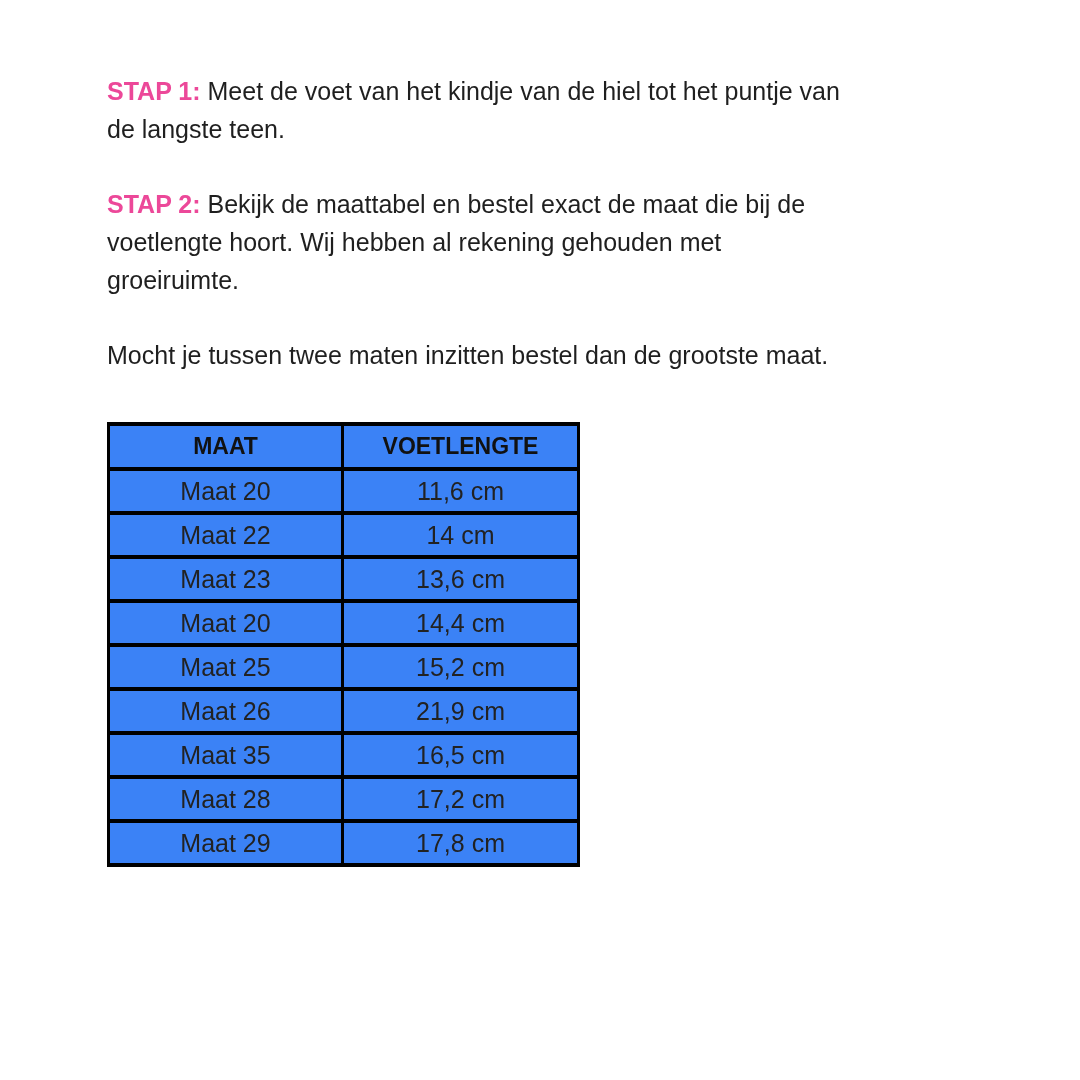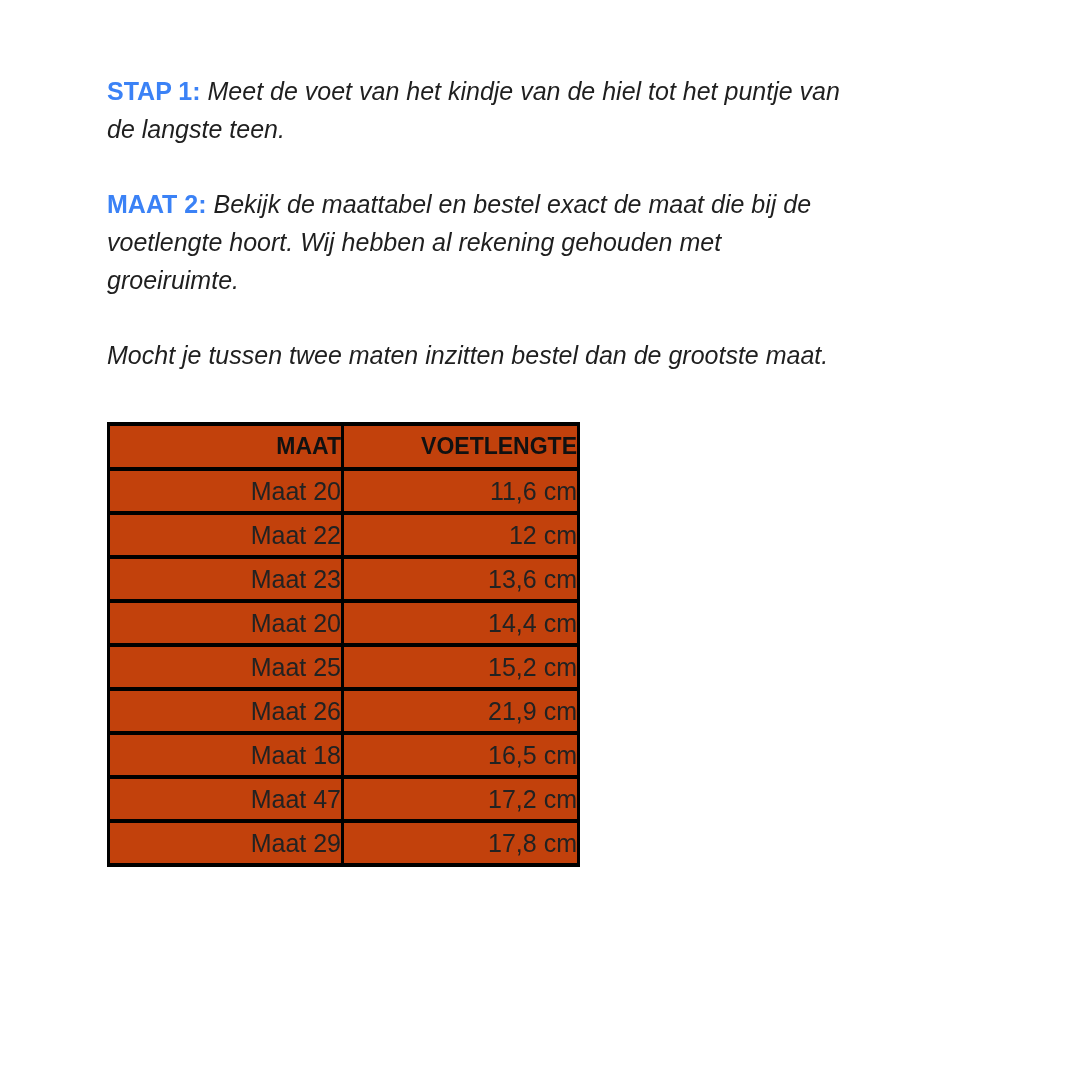--- a/index.html
+++ b/index.html
@@ -21,41 +21,40 @@
   .para {
     margin: 0 0 37px 0;
     font-size: 25px;
     line-height: 38px;
     font-weight: 400;
     color: #1f1f1f;
     max-width: 860px;
   }
   .bold-prefix {
     font-weight: 700;
-    color: #3b82f6;
+    color: #ec4899;
   }
   .para-lines {
     white-space: pre-line;
-    font-style: italic;
   }
   table.size-table {
     border-collapse: collapse;
     margin-top: 48px;
     table-layout: fixed;
     border: 3px solid #000000;
   }
   table.size-table th,
   table.size-table td {
     border: 3px solid #000000;
     border-top-width: 4px;
     border-bottom-width: 4px;
-    text-align: right;
+    text-align: center;
     vertical-align: middle;
     padding: 0;
-    background: #c2410c;
+    background: #3b82f6;
   }
   table.size-table th {
     width: 231px;
     height: 41px;
     font-size: 23px;
     font-weight: 700;
     color: #111111;
   }
   table.size-table th:last-child {
     width: 233px;
@@ -72,21 +71,21 @@
 
 <div class="page">
 
   <p class="para">
     <span class="bold-prefix">STAP 1:</span>
     <span class="para-lines">Meet de voet van het kindje van de hiel tot het puntje van
 de langste teen.</span>
   </p>
 
   <p class="para">
-    <span class="bold-prefix">MAAT 2:</span>
+    <span class="bold-prefix">STAP 2:</span>
     <span class="para-lines">Bekijk de maattabel en bestel exact de maat die bij de
 voetlengte hoort. Wij hebben al rekening gehouden met
 groeiruimte.</span>
   </p>
 
   <p class="para">
     <span class="para-lines">Mocht je tussen twee maten inzitten bestel dan de grootste maat.</span>
   </p>
 
   <table class="size-table">
@@ -96,44 +95,44 @@
         <th>VOETLENGTE</th>
       </tr>
     </thead>
     <tbody id="size-table-body">
         <tr>
           <td>Maat 20</td>
           <td>11,6 cm</td>
         </tr>
         <tr>
           <td>Maat 22</td>
-          <td>12 cm</td>
+          <td>14 cm</td>
         </tr>
         <tr>
           <td>Maat 23</td>
           <td>13,6 cm</td>
         </tr>
         <tr>
           <td>Maat 20</td>
           <td>14,4 cm</td>
         </tr>
         <tr>
           <td>Maat 25</td>
           <td>15,2 cm</td>
         </tr>
         <tr>
           <td>Maat 26</td>
           <td>21,9 cm</td>
         </tr>
         <tr>
-          <td>Maat 18</td>
+          <td>Maat 35</td>
           <td>16,5 cm</td>
         </tr>
         <tr>
-          <td>Maat 47</td>
+          <td>Maat 28</td>
           <td>17,2 cm</td>
         </tr>
         <tr>
           <td>Maat 29</td>
           <td>17,8 cm</td>
         </tr>
       </tbody>
   </table>
 
 </div>

